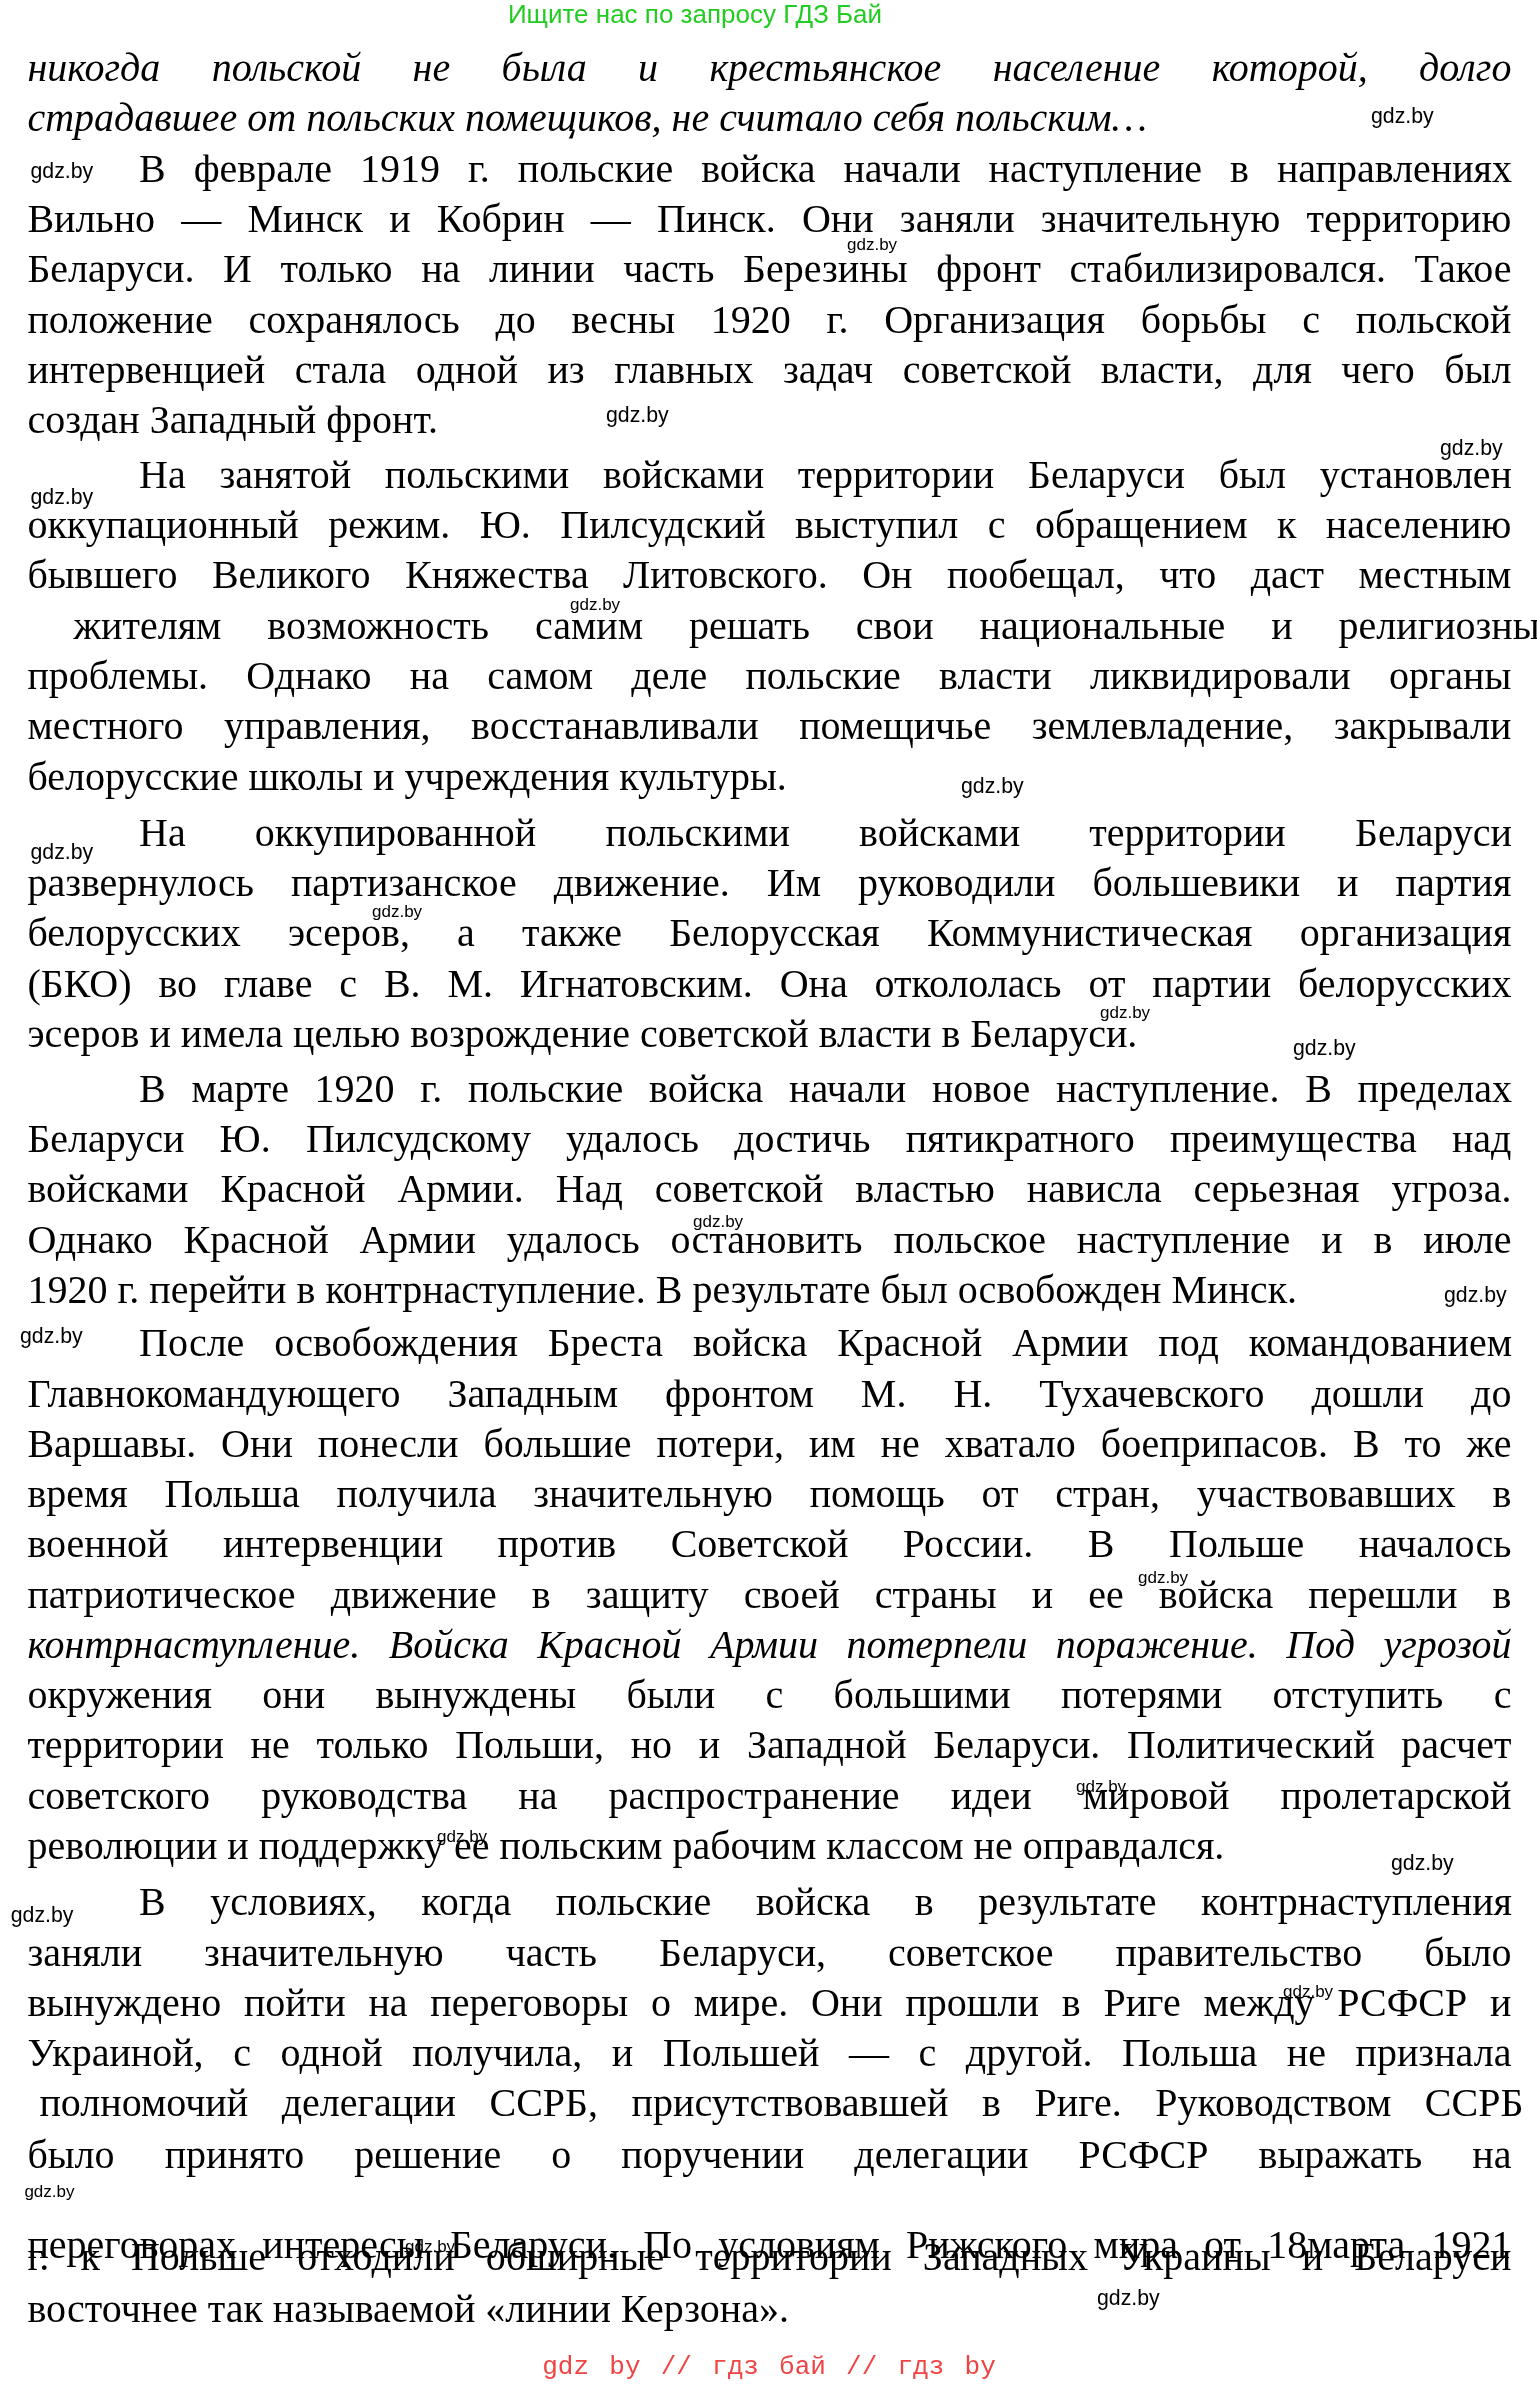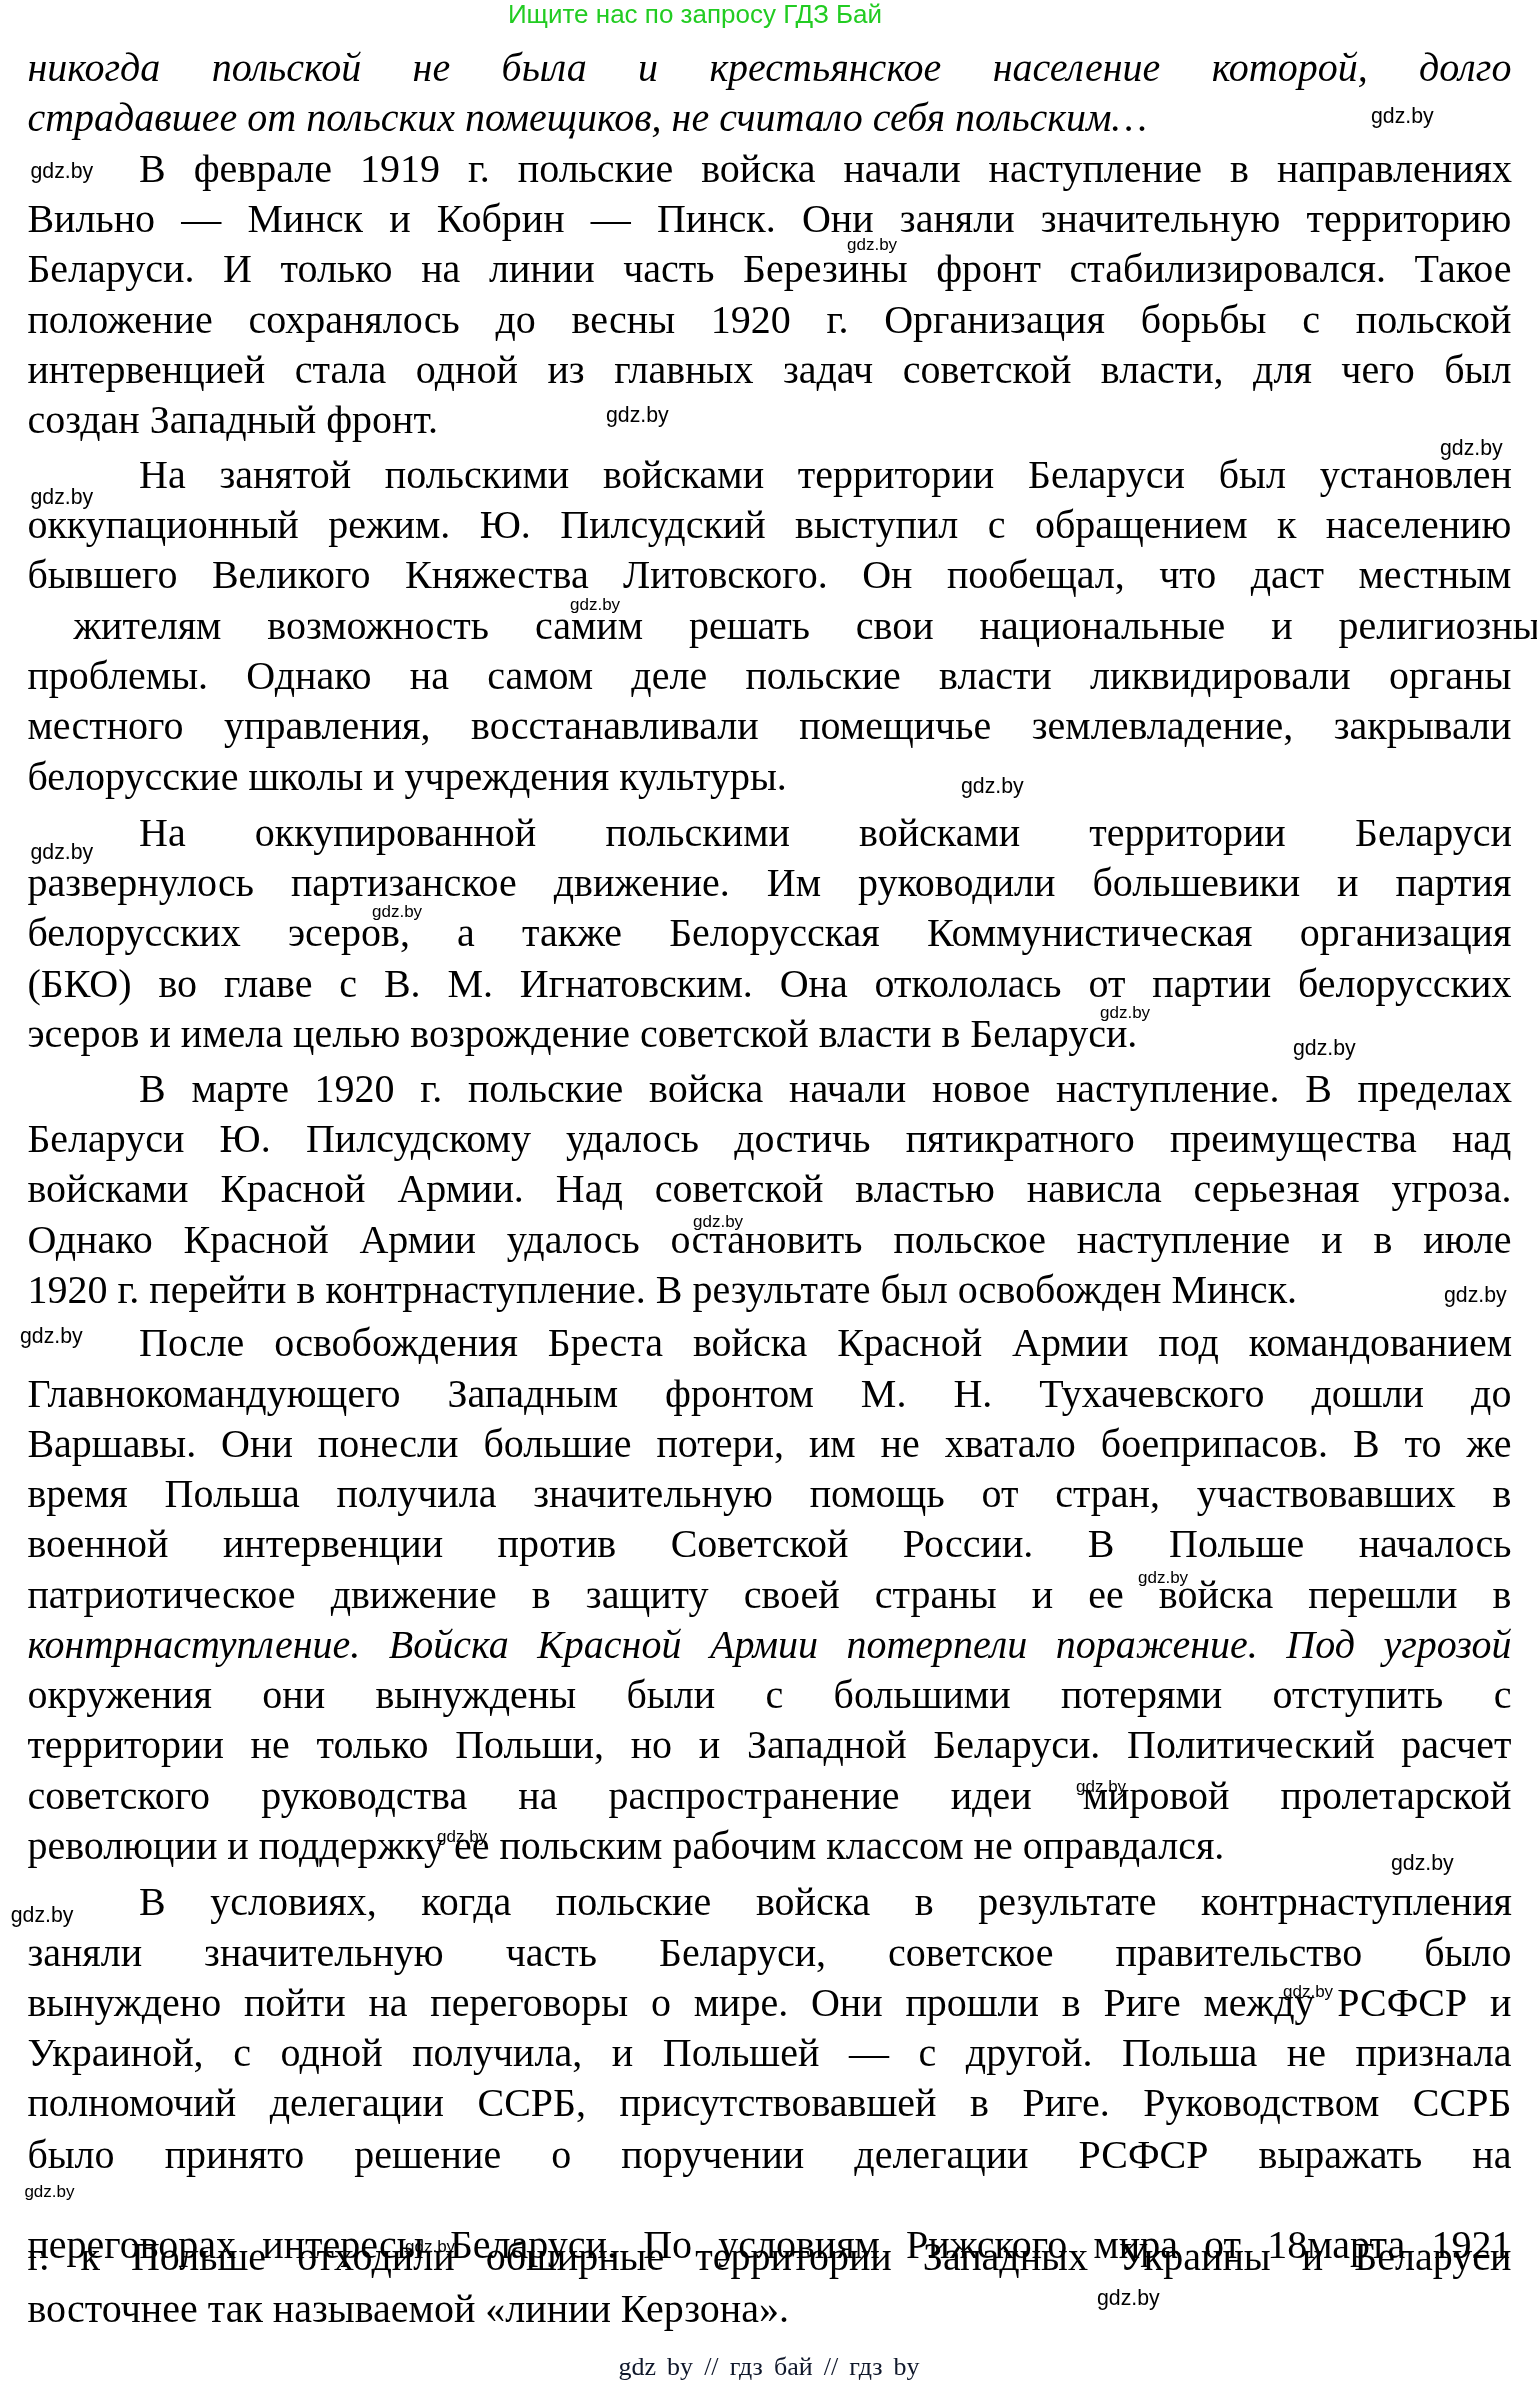--- a/index.html
+++ b/index.html
@@ -4,22 +4,22 @@
 <style>
   html, body { margin: 0; padding: 0; background: #ffffff; }
   body { width: 1538px; height: 2389px; position: relative; overflow: hidden; }
   .header {
     position: absolute; left: 0; top: 0; width: 1390px; height: 30.5px;
     text-align: center; color: #22cc22;
     font-family: "Liberation Sans", sans-serif; font-size: 26px; line-height: 29px;
   }
   .footer {
     position: absolute; left: 0; top: 2352px; width: 1538px; height: 34px;
-    text-align: center; color: #0f172a;
-    font-family: Liberation Serif, serif; font-size: 26px; line-height: 30.5px;
+    text-align: center; color: #ef4444;
+    font-family: Liberation Mono, monospace; font-size: 26px; line-height: 30.5px;
     word-spacing: 4.6px;
   }
   .line {
     position: absolute; left: 27.4px; width: 1484px; height: 47px;
     font-family: "Liberation Serif", serif; font-size: 40px; line-height: 47px;
     color: #000; white-space: nowrap;
     text-align: justify; text-align-last: justify;
   }
   .line.last { text-align-last: left; }
   .line.indent { left: 139px; width: 1373px; }
@@ -74,21 +74,21 @@
 <div class="line" style="top:1621px;font-style:italic;">контрнаступление. Войска Красной Армии потерпели поражение. Под угрозой</div>
 <div class="line" style="top:1671px;">окружения они вынуждены были с большими потерями отступить с</div>
 <div class="line" style="top:1721px;">территории не только Польши, но и Западной Беларуси. Политический расчет</div>
 <div class="line" style="top:1772px;">советского руководства на распространение идеи мировой пролетарской</div>
 <div class="line last" style="top:1822px;">революции и поддержку ее польским рабочим классом не оправдался.</div>
 
 <div class="line indent" style="top:1878px;">В условиях, когда польские войска в результате контрнаступления</div>
 <div class="line" style="top:1929px;">заняли значительную часть Беларуси, советское правительство было</div>
 <div class="line" style="top:1979px;">вынуждено пойти на переговоры о мире. Они прошли в Риге между РСФСР и</div>
 <div class="line" style="top:2029px;">Украиной, с одной получила, и Польшей — с другой. Польша не признала</div>
-<div class="line" style="top:2079px;">полномочий делегации ССРБ, присутствовавшей в Риге. Руководством ССРБ</div>
+<div class="line" style="top:2079px;margin-left:12px;">полномочий делегации ССРБ, присутствовавшей в Риге. Руководством ССРБ</div>
 <div class="line" style="top:2131px;">было принято решение о поручении делегации РСФСР выражать на</div>
 <div class="line" style="top:2181px;margin-top:40px;">переговорах интересы Беларуси. По условиям Рижского мира от 18марта 1921</div>
 <div class="line" style="top:2233px;">г. к Польше отходили обширные территории Западных Украины и Беларуси</div>
 <div class="line last" style="top:2285px;">восточнее так называемой «линии Керзона».</div>
 
 <div class="wm" style="left:1371px; top:105px;">gdz.by</div>
 <div class="wm" style="left:30.5px; top:160px;">gdz.by</div>
 <div class="wm small" style="left:847px; top:236px;">gdz.by</div>
 <div class="wm" style="left:606px; top:404px;">gdz.by</div>
 <div class="wm" style="left:1440px; top:437px;">gdz.by</div>

